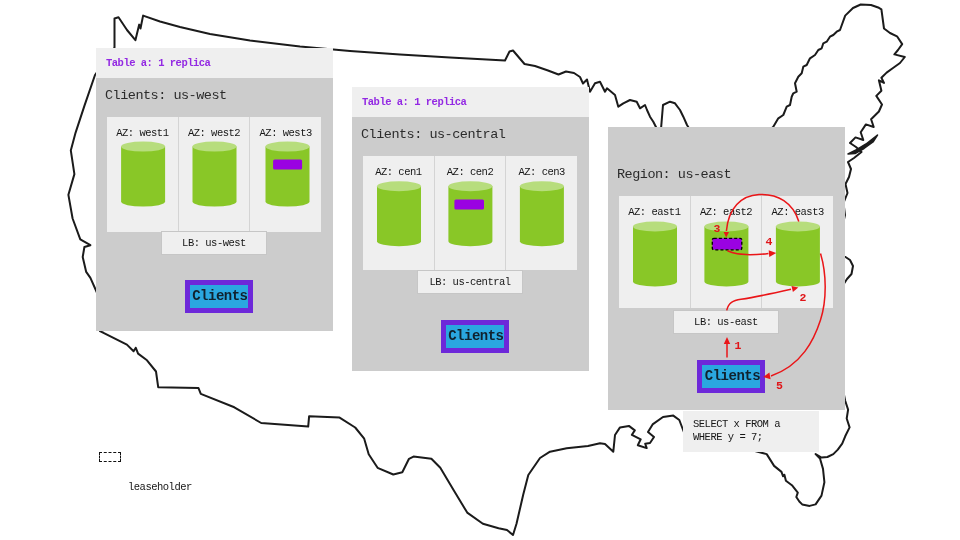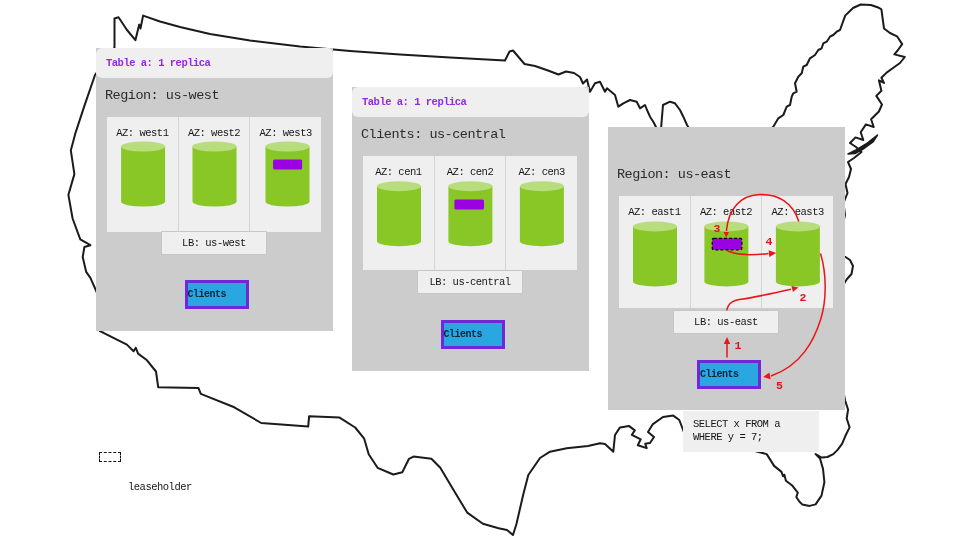--- a/index.html
+++ b/index.html
@@ -1,36 +1,36 @@
 <!DOCTYPE html>
 <html><head>
 <meta charset="utf-8">
 <style>
 html,body{margin:0;padding:0;}
 body{width:960px;height:540px;position:relative;overflow:hidden;background:#ffffff;
   font-family:"Liberation Mono",monospace;color:#1a1a1a;}
 svg{position:absolute;left:0;top:0;}
 .panel{position:absolute;width:237px;height:283px;background:#cccccc;}
-.phead{position:absolute;left:0;top:0;width:237px;height:30px;background:#efefef;border-radius:6px;}
+.phead{position:absolute;left:0;top:0;width:237px;height:30px;background:#efefef;}
 .tbl{position:absolute;left:10px;top:9px;line-height:13px;font-size:10.5px;font-weight:bold;
   letter-spacing:-0.5px;color:#9329e3;white-space:pre;}
 .rtitle{position:absolute;left:9px;top:40px;line-height:15px;font-size:13.5px;
   letter-spacing:-0.5px;color:#2b2b2b;white-space:pre;}
 .azp{position:absolute;left:11px;top:69px;width:214px;height:114px;background:#efefef;
   display:flex;}
 .azc{flex:1;border-right:1px solid #d4d4d4;}
 .azc:last-child{border-right:none;}
 .azl{margin-top:9px;text-align:center;font-size:10.5px;letter-spacing:-0.5px;
   line-height:14px;color:#161616;white-space:pre;}
 .lb{position:absolute;left:65px;top:183px;width:104px;height:22px;background:#efefef;
   border:1px solid #c6c6c6;text-align:center;font-size:10.5px;letter-spacing:-0.5px;
   line-height:22px;color:#161616;white-space:pre;}
 .cl{position:absolute;width:58px;height:23px;background:#2aa7e0;}
 .cl2,.cl3{border:1px solid #cccccc;}
-.cl1{border:3px solid #6d28d9;text-align:left;font-size:10px;font-weight:bold;
+.cl1{border:5px solid #6d28d9;text-align:right;font-size:14px;font-weight:bold;
   letter-spacing:-0.5px;line-height:23px;color:#10222e;}
 .selbox{position:absolute;left:683px;top:411px;width:136px;height:41px;background:#efefef;
   font-size:10.5px;letter-spacing:-0.5px;line-height:13px;color:#161616;white-space:pre;}
 .leg{position:absolute;left:99px;top:452px;width:20px;height:8px;background:#fff;
   border:1.5px dashed #111;}
 .legt{position:absolute;left:128px;top:449px;font-size:10.5px;letter-spacing:-0.5px;
   line-height:13px;color:#161616;white-space:pre;margin-top:32px;}
 </style>
 </head>
 <body>
@@ -68,21 +68,21 @@
 90.4,245.2 80.3,239.3 72.6,218.5 68.4,194.8 74.4,174.1 70.8,150.4 75.6,132.6
 84.4,105.9 95,75 114.5,47.5 Z"></path>
 </g>
 <path d="M848,154 L857,149.5 866,144 873,138.5 877.5,135 873,142 864,148.5 855,153.5 Z" fill="#1b1b1b" stroke="#1b1b1b" stroke-width="1.5" stroke-linejoin="round"></path>
 </svg>
 
 <div class="panel" style="left:96px;top:48px;">
   <div class="phead">
       <div class="tbl">Table a: 1 replica</div>
     </div>
-  <div class="rtitle">Region: us-west</div>
+  <div class="rtitle">Clients: us-west</div>
   <div class="azp" style="height:115px;">
     <div class="azc">
         <div class="azl">AZ: west1</div>
       </div>
     <div class="azc">
         <div class="azl">AZ: west2</div>
       </div>
     <div class="azc">
         <div class="azl">AZ: west3</div>
       </div>

